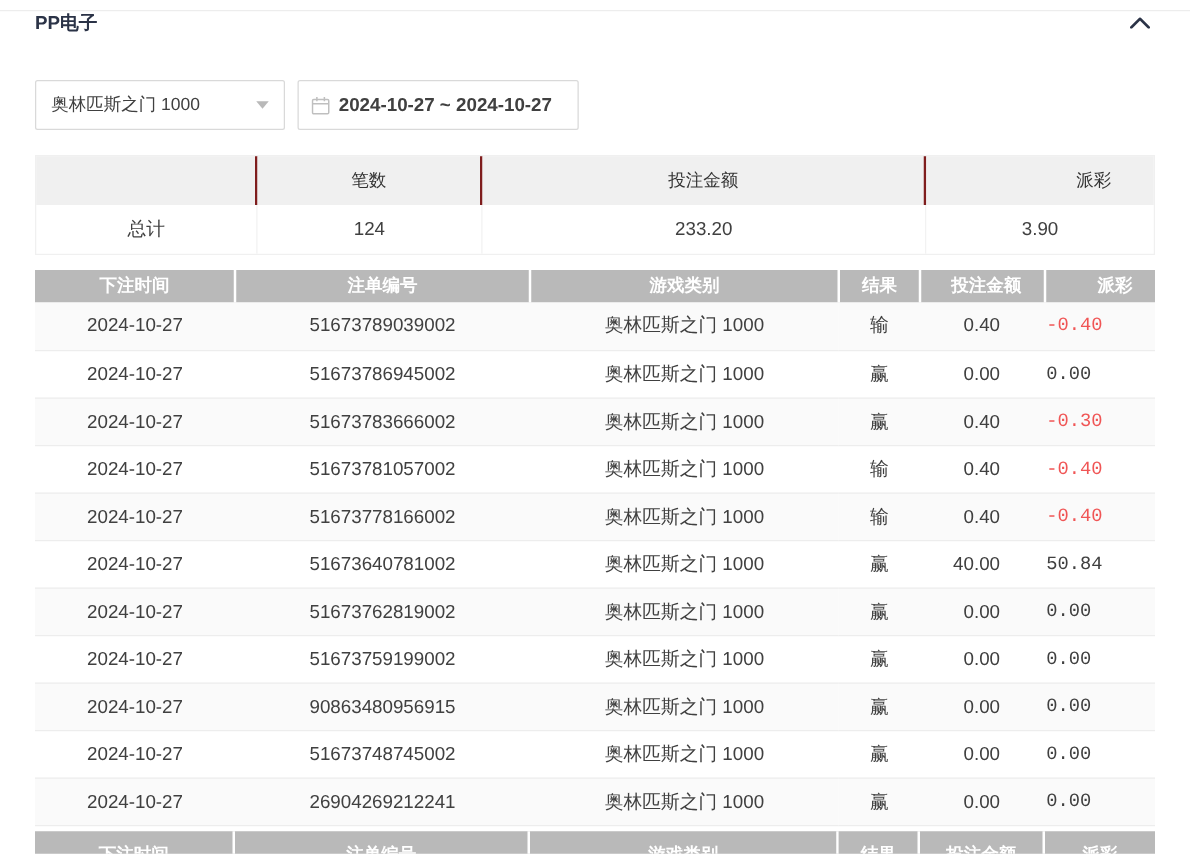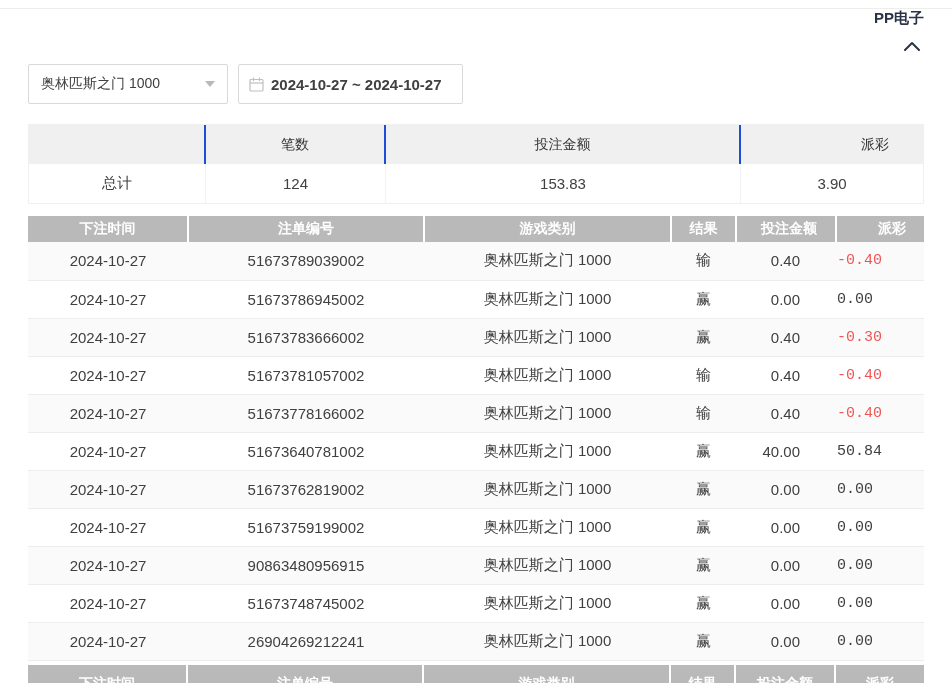--- a/index.html
+++ b/index.html
@@ -5,21 +5,21 @@
   * { box-sizing: border-box; }
   html, body { margin: 0; padding: 0; }
   body {
     width: 952px; height: 683px; overflow: hidden; background: #fff;
     font-family: "Liberation Sans", "DejaVu Sans", sans-serif;
     color: var(--text-color, #404040); font-size: 14px;
   }
   .topline { border-top: 1px solid #ededed; margin-top: 8px; }
   .page { padding: 0 28px; }
 
-  .panel-header { height: 46px; display: flex; align-items: flex-end; justify-content: space-between; flex-direction: column; }
+  .panel-header { height: 46px; display: flex; align-items: flex-start; justify-content: space-between; }
   .title { font-size: 15px; font-weight: bold; color: var(--title-color, #2b3347); }
   .collapse { cursor: pointer; display: flex; align-items: center; padding: 4px; }
 
   .filters { margin-top: 9px; display: flex; align-items: center; }
   .select {
     width: 200px; height: 40px; border: 1px solid var(--border-color, #d9d9d9);
     border-radius: 2px; display: flex; align-items: center; justify-content: space-between;
     padding: 0 12px; cursor: pointer; background: #fff;
   }
   .caret {
@@ -44,21 +44,21 @@
     background: var(--accent, #55aef7); color: #fff; font-size: 15px; cursor: pointer;
     font-family: inherit; letter-spacing: 4px; padding-left: 8px;
   }
 
   .summary {
     width: 896px; margin-top: 20px; border-collapse: separate; border-spacing: 0;
     table-layout: fixed; border: 1px solid #f0f0f0;
   }
   .summary th {
     height: 39px; background: var(--summary-header-bg, #f0f0f0); font-weight: 400;
-    font-size: 14px; color: #333; border-right: 2px solid #1d4ed8; text-align: center;
+    font-size: 14px; color: #333; border-right: 2px solid #7f1d1d; text-align: center;
   }
   .summary th:last-child { border-right: none; }
   .summary th.col-pay { text-align: right; padding-right: 34px; }
   .summary td { height: 39px; text-align: center; border-right: 1px solid #f2f2f2; font-size: 15px; }
   .summary td:last-child { border-right: none; }
 
   .records { width: 896px; margin-top: 12px; border-collapse: collapse; table-layout: fixed; }
   .records th {
     height: 26px; background: var(--thead-bg, #b9b9b9); color: #fff; font-weight: bold;
     font-size: 14px; text-align: center; border-right: 2px solid #fff; font-family: Liberation Mono, monospace;
@@ -125,21 +125,21 @@
         <th></th>
         <th>笔数</th>
         <th>投注金额</th>
         <th class="col-pay">派彩</th>
       </tr>
     </thead>
     <tbody>
       <tr>
         <td>总计</td>
         <td>124</td>
-        <td>153.83</td>
+        <td>233.20</td>
         <td>3.90</td>
       </tr>
     </tbody>
   </table>
 
   <table class="records">
     <colgroup>
       <col style="width:160px">
         <col style="width:236px">
         <col style="width:247px">

